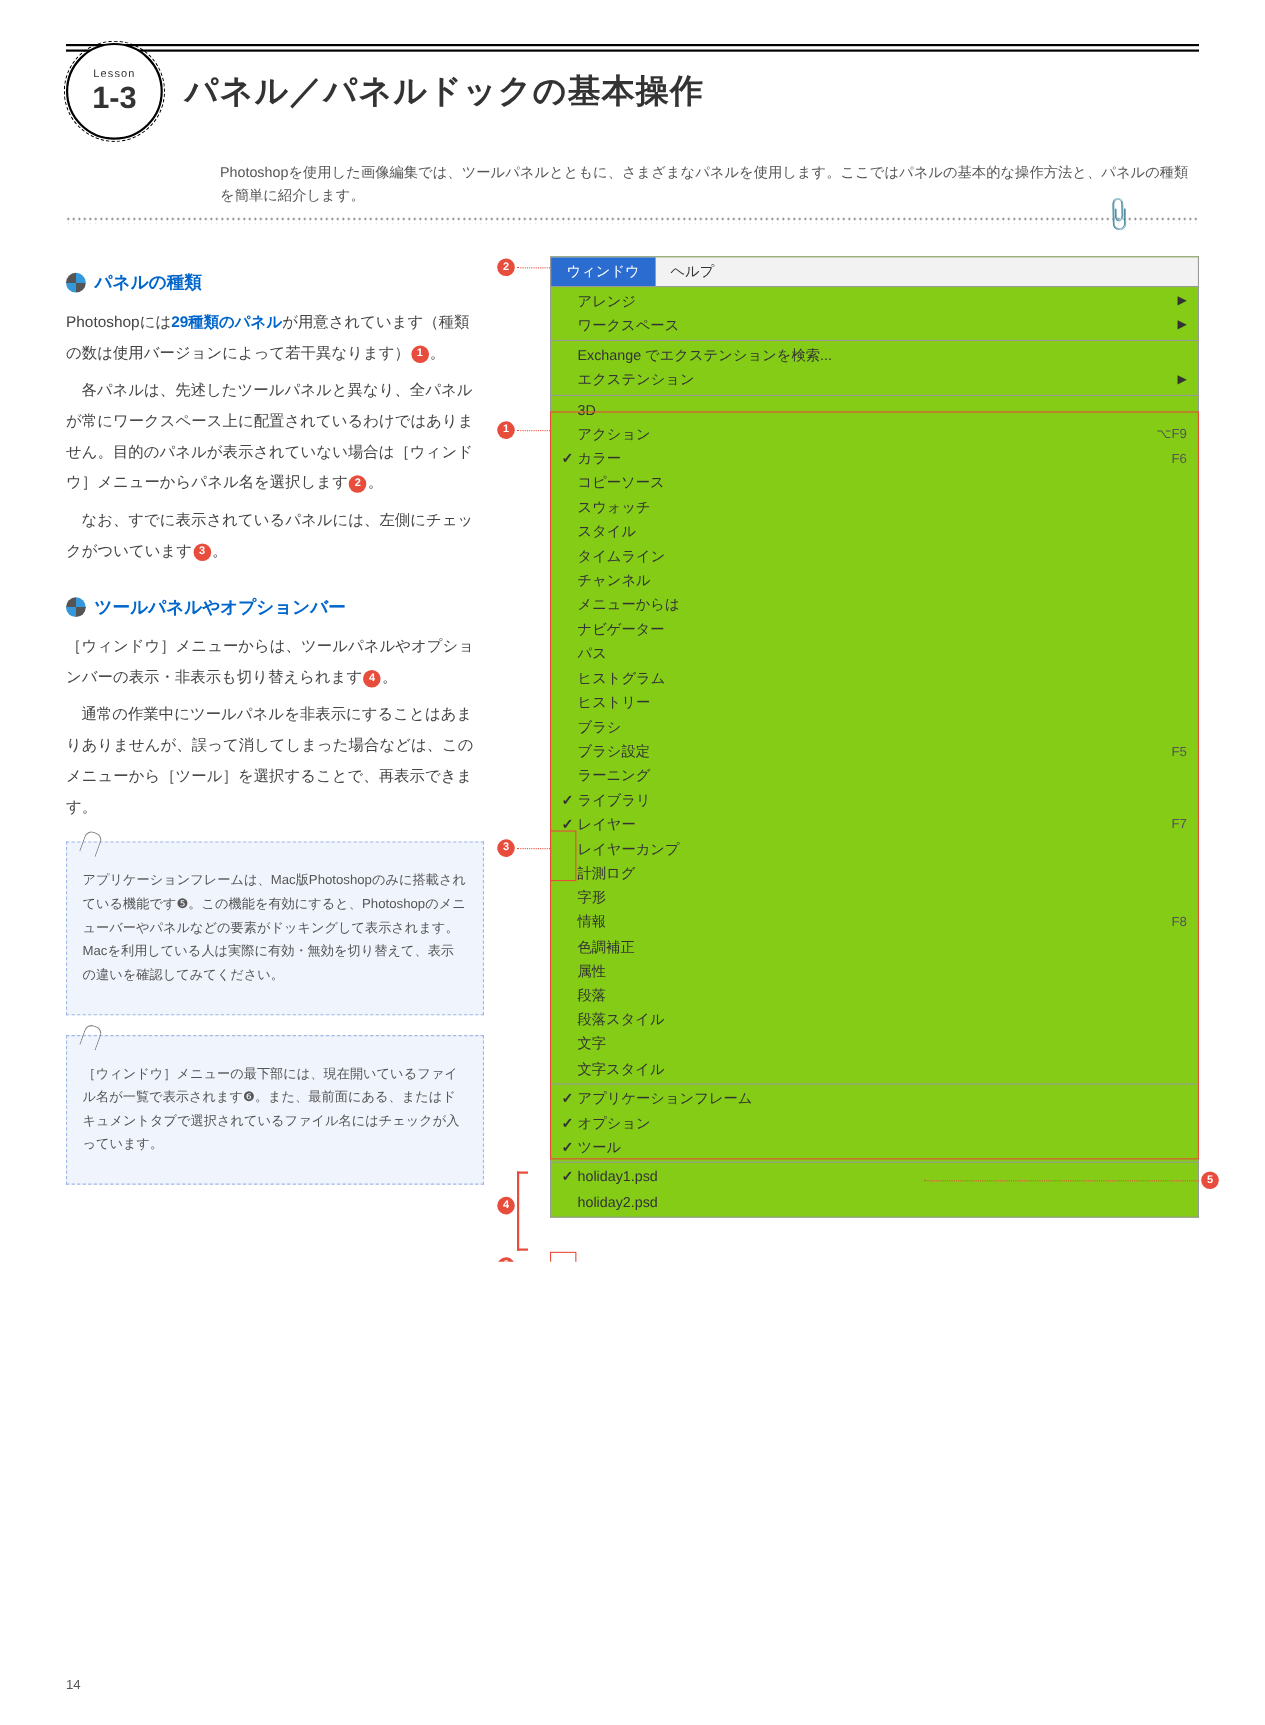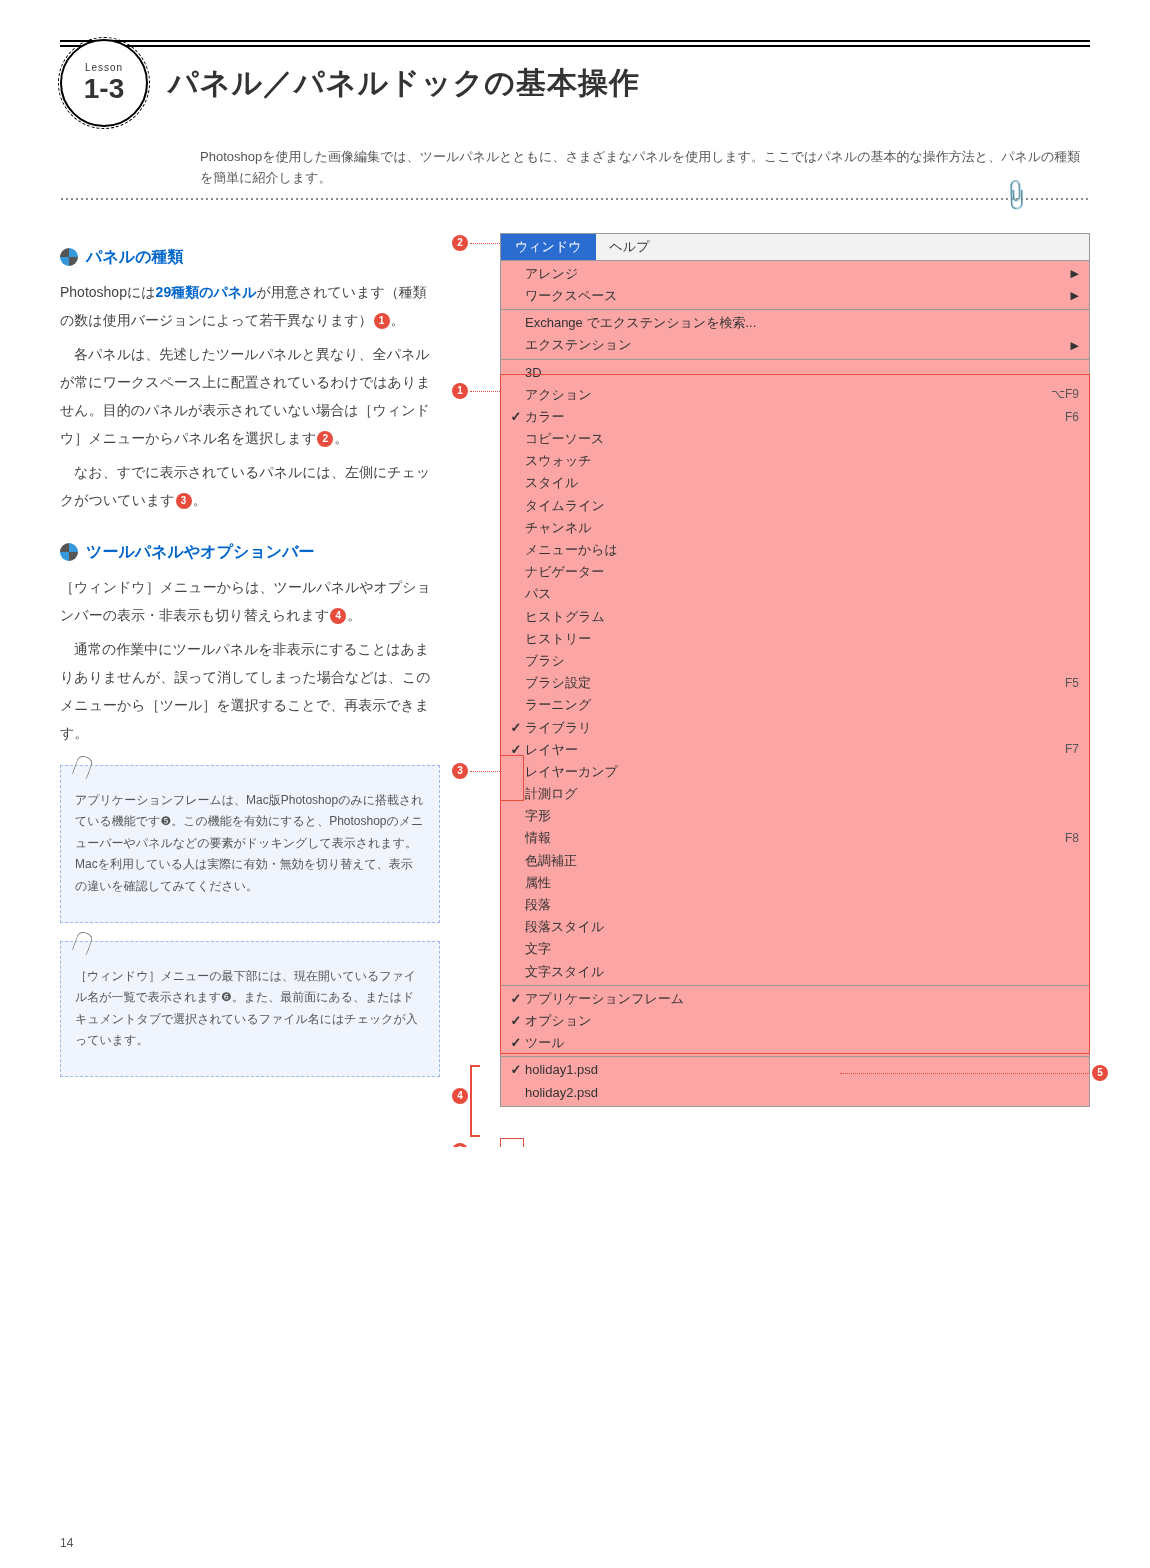--- a/index.html
+++ b/index.html
@@ -126,21 +126,21 @@
     position: absolute;
     top: -10px; left: 14px;
     width: 14px; height: 20px;
     border: 1px solid #888;
     border-radius: 7px 7px 0 0;
     border-bottom: none;
     transform: rotate(20deg);
   }
   .menu {
     border: 1px solid #999;
-    background: #fca5a5;
+    background: #84cc16;
     font-size: 13px;
     line-height: 1.4;
   }
   .menu-bar {
     display: flex;
     background: #f2f2f2;
   }
   .menu-bar .mi { padding: 4px 14px; }
   .menu-bar .mi.sel { background: #2b6cd1; color: #fff; }
   .menu-sec { border-top: 1px solid #999; padding: 2px 0; }
@@ -176,21 +176,21 @@
   }
   .red-bracket {
     position: absolute;
     border-left: 2px solid #e74c3c;
     border-top: 2px solid #e74c3c;
     border-bottom: 2px solid #e74c3c;
     width: 8px;
   }
   .page-num {
     position: absolute;
-    bottom: 18px;
+    bottom: 30px;
     left: 60px;
     font-size: 12px;
     color: #555;
   }
 </style>
 </head>
 <body>
 
 <div class="top-rule"></div>
 

